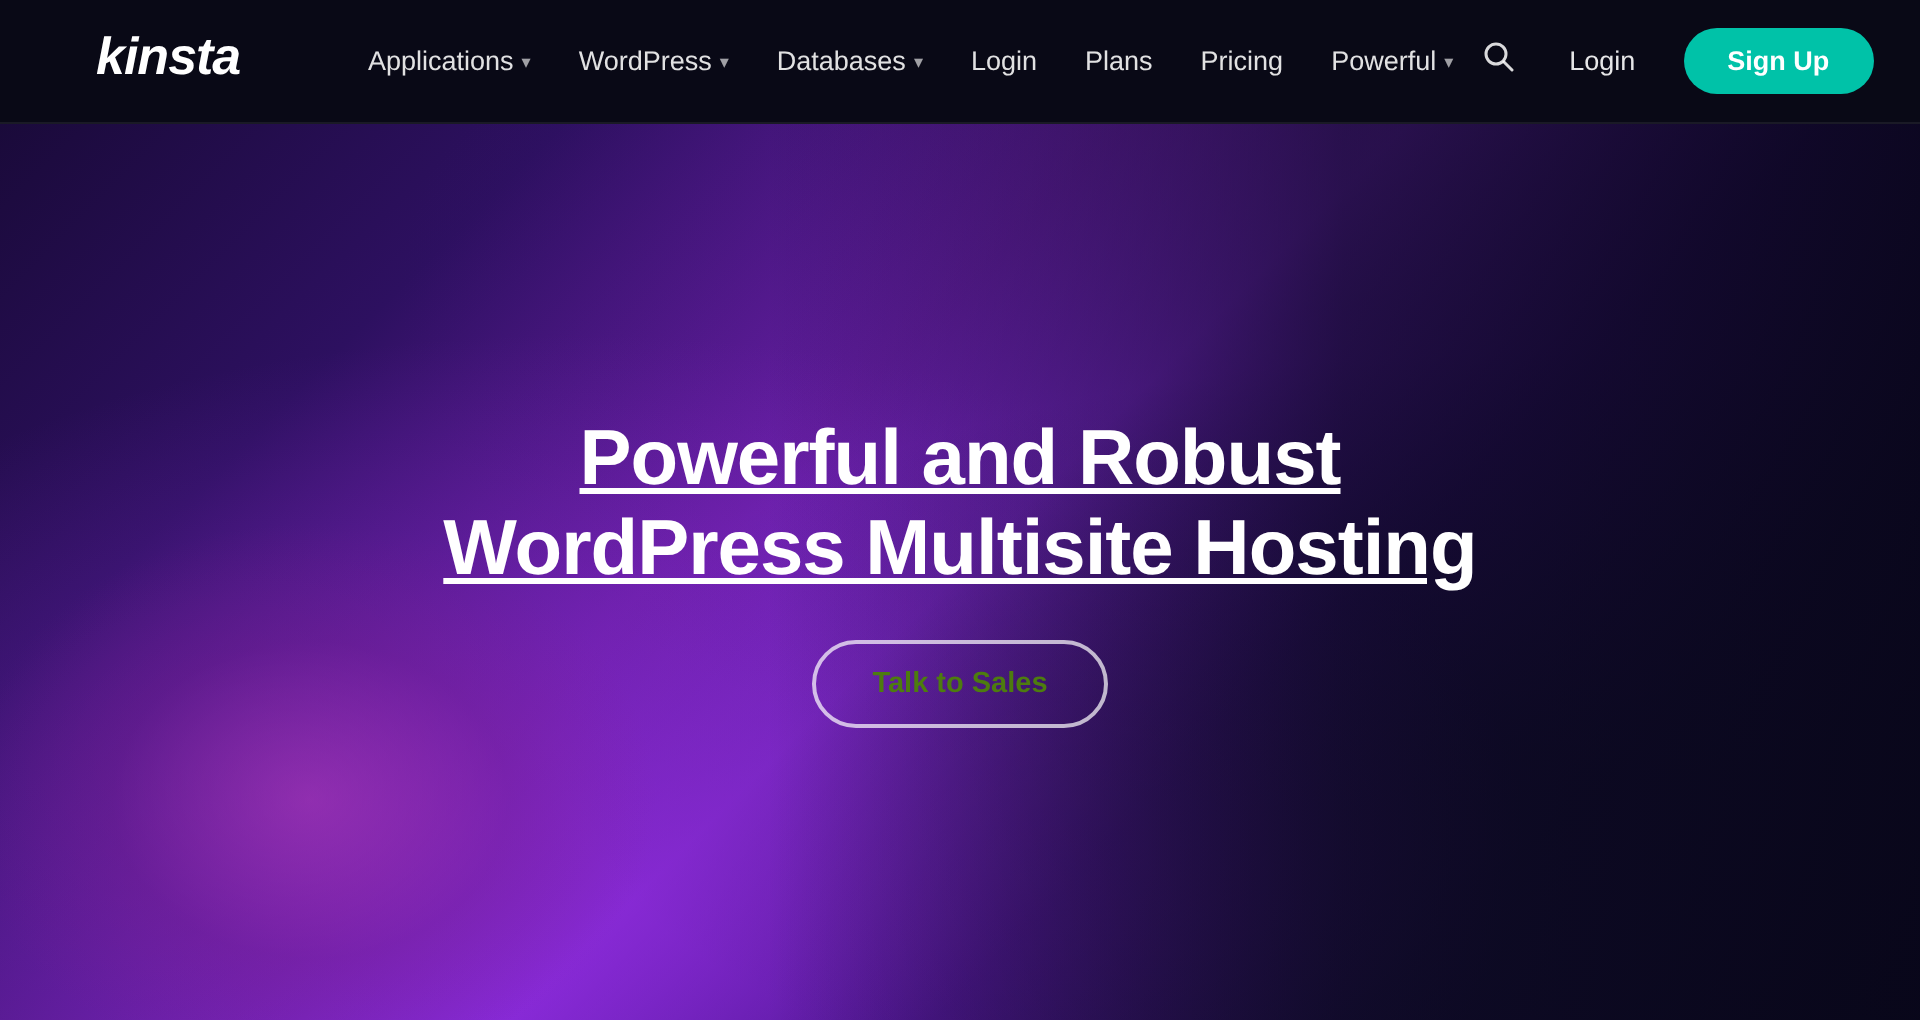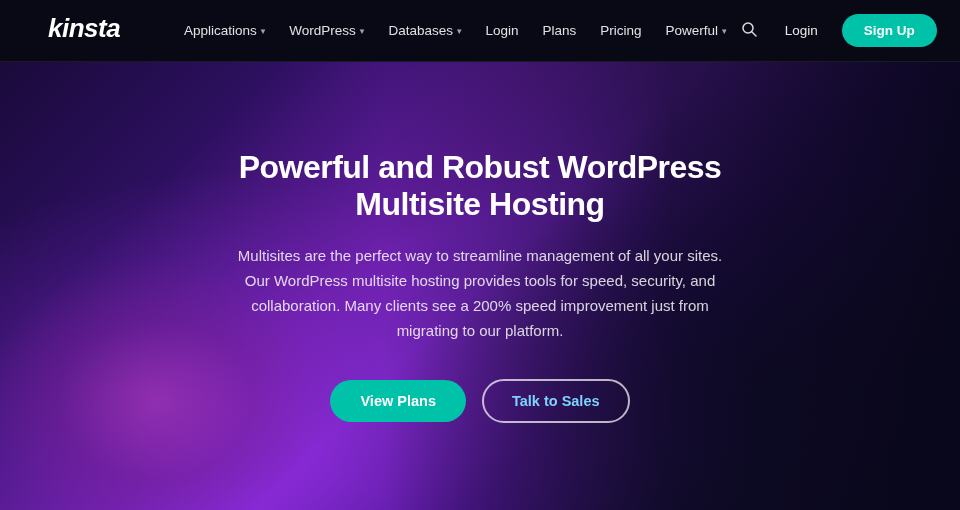--- a/index.html
+++ b/index.html
@@ -118,26 +118,27 @@
       background: radial-gradient(ellipse, rgba(180, 60, 180, 0.5) 0%, rgba(120, 30, 140, 0.3) 40%, transparent 70%);
     }
 
     .hero-content {
       position: relative;
       z-index: 2;
       max-width: 620px;
       padding: 0 20px;
     }
     .hero-title {
-      font-size: 32px;
+      font-size: 39px;
       font-weight: 800;
       color: #fff;
       line-height: 1.15;
       margin-bottom: 22px;
       letter-spacing: -0.5px;
+      text-decoration: underline;
     }
     .hero-subtitle {
       font-size: 15px;
       color: rgba(255,255,255,0.82);
       line-height: 1.65;
       max-width: 500px;
       margin: 0 auto 36px;
     }
     .hero-cta {
       display: flex;
@@ -150,21 +151,21 @@
       color: #fff;
       font-size: 14.5px;
       font-weight: 700;
       border-radius: 30px;
       padding: 13px 30px;
       cursor: pointer;
       border: none;
     }
     .btn-talk-sales {
       background: transparent;
-      color: #7dd3fc;
+      color: #4d7c0f;
       font-size: 14.5px;
       font-weight: 600;
       border-radius: 30px;
       padding: 12px 28px;
       cursor: pointer;
       border: 2px solid rgba(255,255,255,0.7);
     }
   </style>
 </head>
 <body>
@@ -218,19 +219,17 @@
 </nav>
 
 <section class="hero">
   <div class="hero-bg"></div>
   <div class="hero-bg-accent"></div>
   <div class="hero-bg-dark"></div>
   <div class="hero-bg-bloom"></div>
 
   <div class="hero-content">
     <h1 class="hero-title">Powerful and Robust WordPress Multisite Hosting</h1>
-    <p class="hero-subtitle">Multisites are the perfect way to streamline management of all your sites. Our WordPress multisite hosting provides tools for speed, security, and collaboration. Many clients see a 200% speed improvement just from migrating to our platform.</p>
     <div class="hero-cta">
-      <button class="btn-view-plans">View Plans</button>
       <button class="btn-talk-sales">Talk to Sales</button>
     </div>
   </div>
 </section>
 
 </body></html>

